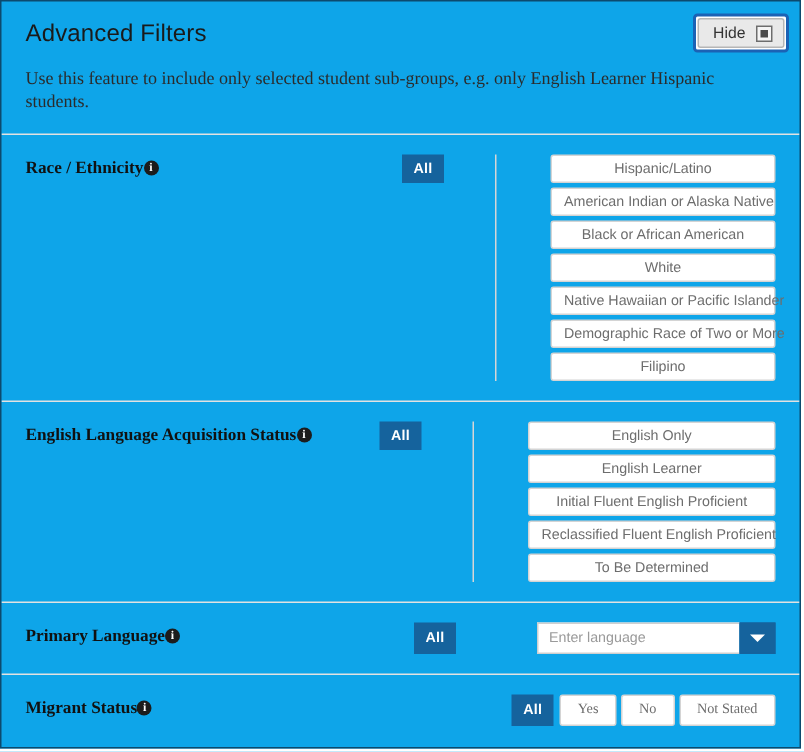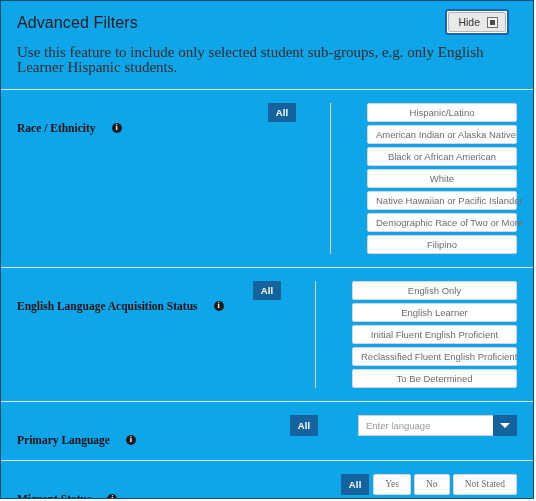--- a/index.html
+++ b/index.html
@@ -33,30 +33,30 @@
     font-family: "Liberation Sans", sans-serif;
     font-size: 16px;
     font-weight: 400;
     color: #1a1a1a;
     letter-spacing: 0.1px;
     line-height: 20px;
     margin: 0;
   }
   .subtitle {
     font-family: "Liberation Serif", serif;
-    font-size: 15px;
+    font-size: 12px;
     color: #2b2b2b;
     line-height: 15px;
     margin: 12px 0 0 0;
   }
 
   .hide-wrap {
     position: absolute;
     top: 8px;
-    right: 24px;
+    right: 7px;
     border: 2px solid #1b62b5;
     border-radius: 3px;
     padding: 1px;
     background: #ffffff;
   }
   .hide-btn {
     display: flex;
     align-items: center;
     gap: 7px;
     background: #e9e9e9;
@@ -93,28 +93,27 @@
     display: flex;
     align-items: flex-start;
     border-top: 1px solid #e2e2e2;
     padding: 13px 16px 13px 16px;
     box-sizing: border-box;
   }
   .section-label {
     flex: 0 0 auto;
     display: flex;
     align-items: center;
-    gap: 16px;
+    gap: 0;
     font-family: "Liberation Serif", serif;
     font-weight: bold;
     font-size: 11.5px;
     color: #111111;
     line-height: 14px;
     padding-top: 2px;
-    margin-top: 16px;
   }
   .info-icon {
     display: inline-flex;
     align-items: center;
     justify-content: center;
     width: 10px;
     height: 10px;
     border-radius: 50%;
     background: #1c1c1c;
     color: #ffffff;
@@ -186,21 +185,21 @@
   .ela .opt-btn  { width: 165px; }
 
   
   .lang-row {
     display: flex;
     align-items: flex-start;
   }
   .lang-field {
     display: flex;
     align-items: stretch;
-    margin-left: 8px;
+    margin-left: 22px;
   }
   .lang-input {
     width: 135px;
     height: 21px;
     border: 1px solid #cfcfcf;
     border-right: none;
     background: #ffffff;
     font-family: "Liberation Sans", sans-serif;
     font-size: 9.5px;
     color: #8a8a8a;

